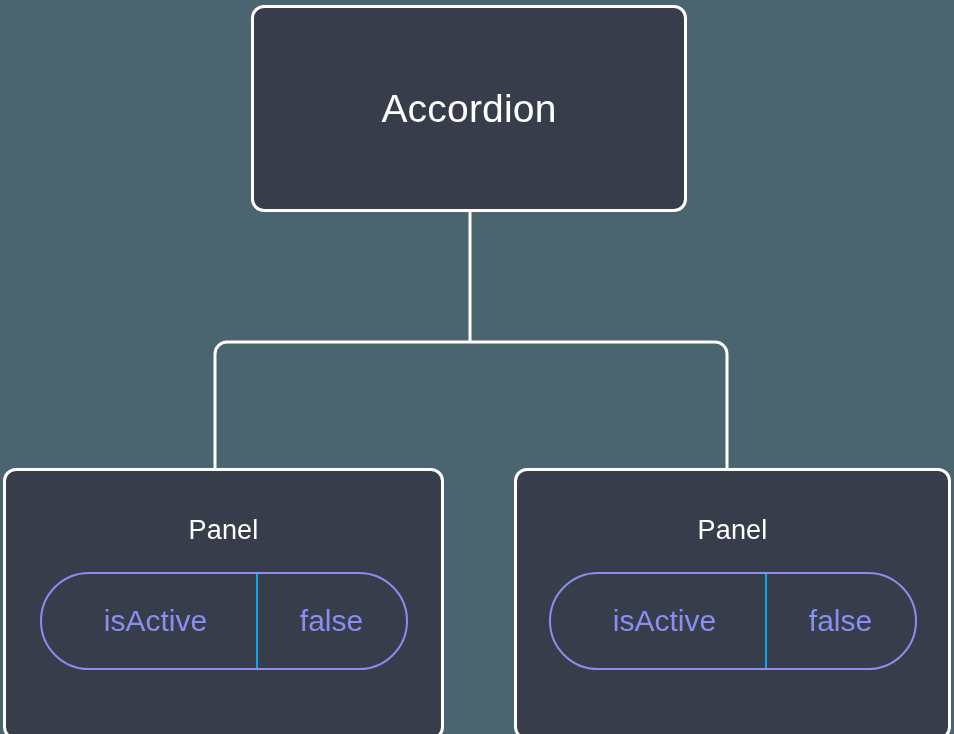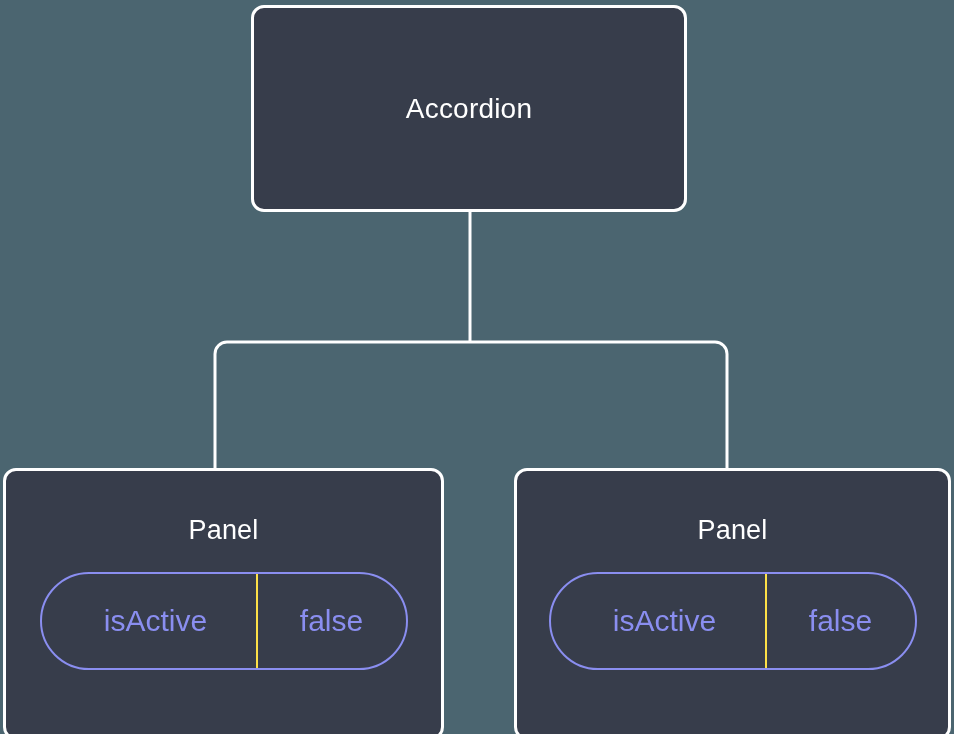--- a/index.html
+++ b/index.html
@@ -55,21 +55,21 @@
 
   
   #node-accordion {
     left: 251px;
     top: 5px;
     width: 436px;
     height: 207px;
     justify-content: center;
   }
   #node-accordion .node-title {
-    font-size: 28px;
+    font-size: 39px;
     line-height: 1;
   }
 
   
   .panel-node {
     top: 468px;
     height: 272px;
     padding-top: 46px;
   }
   #node-panel-left {
@@ -109,21 +109,21 @@
     line-height: 1;
     white-space: nowrap;
     box-sizing: border-box;
   }
   .prop-key {
     width: 214px;
     padding-left: 14px;
   }
   .prop-val {
     flex: 1;
-    border-left: 2px solid #fde047;
+    border-left: 2px solid #0ea5e9;
   }
 </style>
 </head>
 <body>
 
 <div id="canvas">
 
   <svg id="edges" viewBox="0 0 954 734" width="954" height="734" fill="none">
 
     <path d="M 470 210 L 470 342" stroke="#ffffff" stroke-width="3" fill="none" stroke-linecap="butt"></path>

